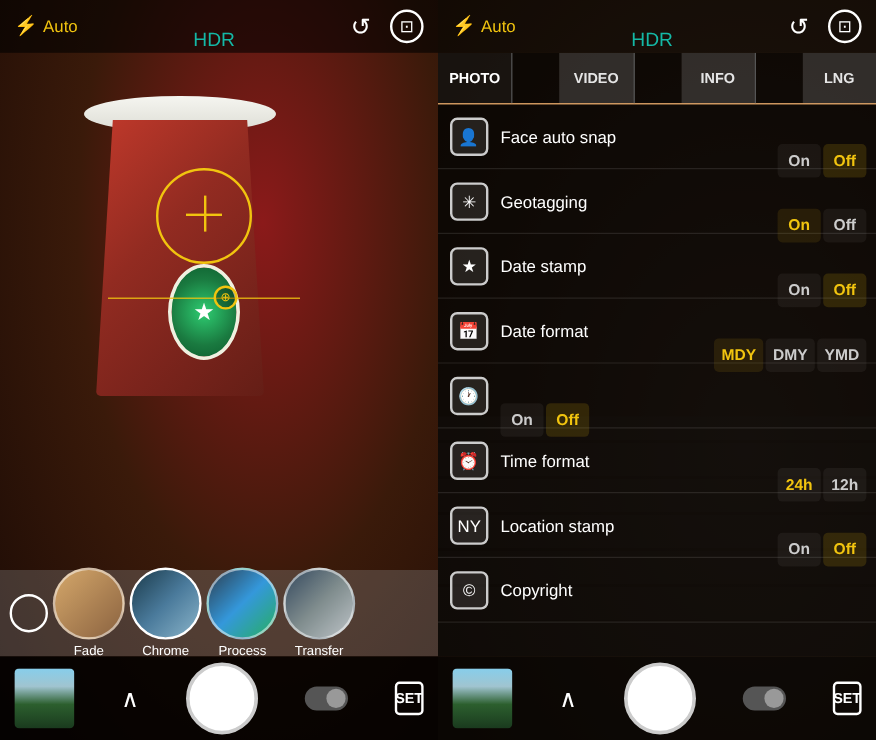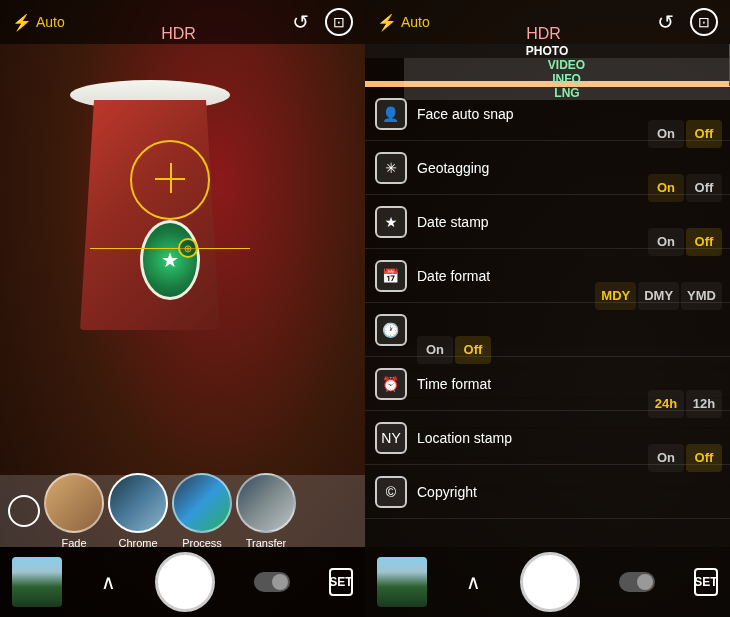--- a/index.html
+++ b/index.html
@@ -86,21 +86,21 @@
     }
     .lightning-icon {
       color: #f1c40f;
       font-size: 16px;
     }
     .auto-text {
       color: #f1c40f;
       font-size: 14px;
     }
     .hdr-text {
-      color: #fca5a5;
+      color: #14b8a6;
       font-size: 16px;
       font-weight: 500;
       margin-top: 23px;
     }
     .top-bar-right {
       display: flex;
       align-items: center;
       gap: 16px;
     }
     .icon-circle {
@@ -298,38 +298,37 @@
       top: 44px; left: 0; right: 0; bottom: 70px;
       background: rgba(0,0,0,0.75);
       z-index: 10;
       overflow: hidden;
     }
 
     
     .tab-bar {
       display: flex;
       height: 43px;
-      border-bottom: 6px solid #fdba74;
-      flex-direction: column;
+      border-bottom: 1px solid #fdba74;
     }
     .tab-item {
       flex: 1;
       display: flex;
       align-items: center;
       justify-content: center;
       font-size: 12px;
       font-weight: 600;
       color: #aaa;
       border-right: 1px solid #555;
       cursor: pointer;
     }
     .tab-item:last-child { border-right: none; }
     .tab-item.active {
       background: rgba(255,255,255,0.15);
-      color: #86efac;
+      color: #e5e5e5;
       margin-left: 39px;
     }
     .tab-item.active-photo {
       color: #fff;
       background: rgba(255,255,255,0.05);
     }
 
     
     .settings-list {
       overflow-y: auto;

